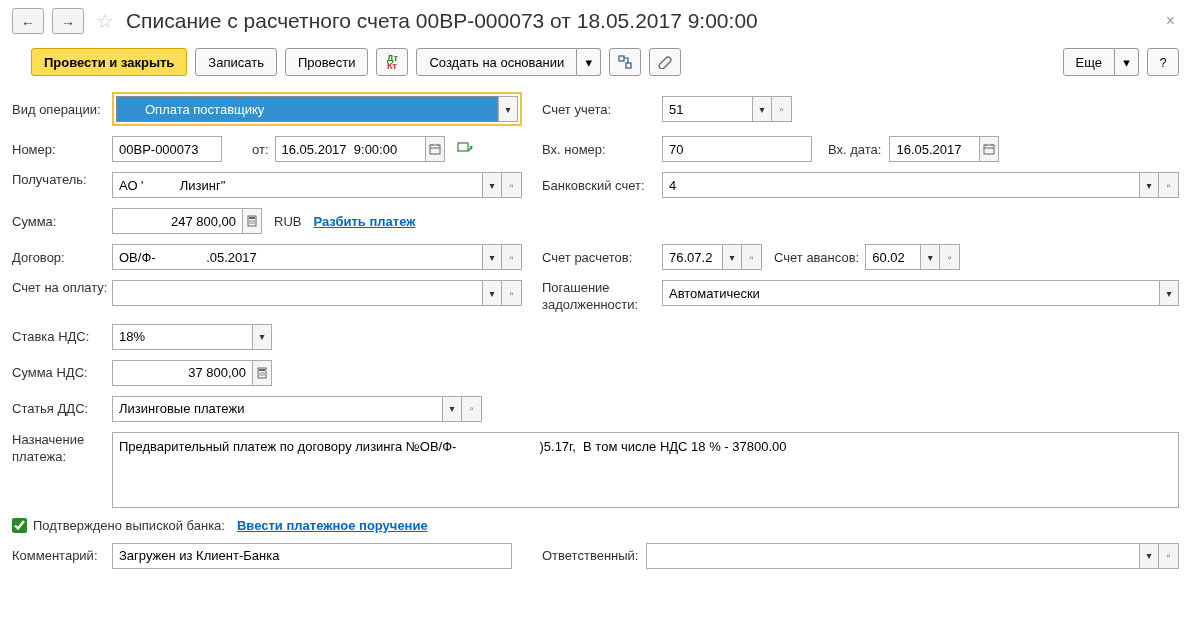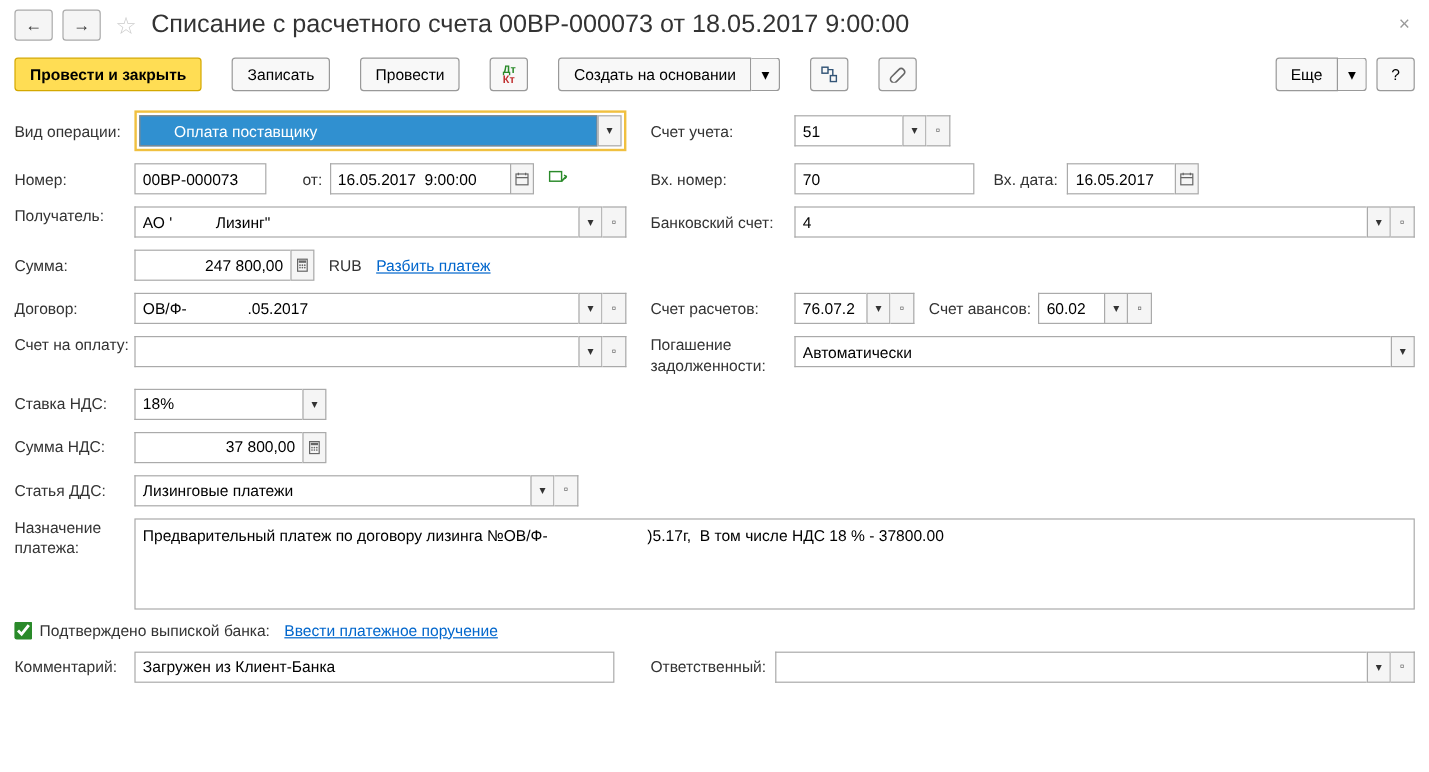--- a/index.html
+++ b/index.html
@@ -2,41 +2,41 @@
 <html><head>
 <meta charset="utf-8">
 <style>
 * { box-sizing: border-box; margin: 0; padding: 0; }
 body { font-family: Arial, sans-serif; font-size: 13px; color: #333; background: #fff; padding: 8px 12px; }
 .header-row { display: flex; align-items: center; gap: 8px; margin-bottom: 14px; }
 .nav-btn { width: 32px; height: 26px; border: 1px solid #aaa; background: #f5f5f5; border-radius: 3px; display: flex; align-items: center; justify-content: center; cursor: pointer; font-size: 14px; }
 .star-icon { color: #ccc; font-size: 20px; margin: 0 4px; }
 .page-title { font-size: 21px; font-weight: normal; color: #333; }
 .close-x { margin-left: auto; color: #999; cursor: pointer; font-size: 16px; padding: 4px; }
-.toolbar { display: flex; gap: 25px; align-items: center; margin-bottom: 16px; }
+.toolbar { display: flex; gap: 8px; align-items: center; margin-bottom: 16px; margin-left: 19px; }
 .btn { height: 28px; padding: 0 12px; border: 1px solid #999; background: #f8f8f8; border-radius: 3px; cursor: pointer; font-size: 13px; display: flex; align-items: center; gap: 4px; }
 .btn-yellow { background: #ffdd54; border-color: #d4a800; font-weight: bold; }
 .btn-icon { width: 32px; padding: 0; justify-content: center; }
 .btn-group { display: flex; }
 .btn-group .btn:first-child { border-top-right-radius: 0; border-bottom-right-radius: 0; }
 .btn-group .btn:last-child { border-top-left-radius: 0; border-bottom-left-radius: 0; border-left: none; width: 24px; padding: 0; justify-content: center; }
 .toolbar-right { margin-left: auto; display: flex; gap: 8px; }
 .col-left { flex: 0 0 510px; }
 .col-right { flex: 1; }
 .form-row { display: flex; align-items: center; margin-bottom: 10px; min-height: 26px; }
 .label { width: 100px; flex-shrink: 0; font-size: 13px; }
 .label-wide { width: 120px; }
 .input { height: 26px; border: 1px solid #aaa; padding: 0 6px; font-size: 13px; background: #fff; }
 .input-combo { display: flex; }
 .input-combo .input { border-right: none; }
 .combo-btn { width: 20px; height: 26px; border: 1px solid #aaa; background: #f5f5f5; display: flex; align-items: center; justify-content: center; cursor: pointer; font-size: 10px; }
 .combo-btn + .combo-btn { border-left: none; }
 .highlighted { border: 2px solid #f0c040; padding: 2px; display: flex; }
 .highlighted .input { background: #3090d0; color: #fff; border-color: #888; }
-.link { color: #0066cc; text-decoration: underline; cursor: pointer; }
+.link { color: #0066cc; text-decoration: underline; cursor: pointer; font-weight: bold; }
 .textarea { width: 100%; height: 76px; border: 1px solid #aaa; padding: 6px; font-size: 13px; font-family: inherit; resize: none; }
 .checkbox-row { display: flex; align-items: center; gap: 6px; margin: 10px 0; }
 .checkbox { width: 15px; height: 15px; accent-color: #2a8a2a; }
 .dtKt { font-size: 9px; line-height: 8px; text-align: left; }
 .dtKt .dt { color: #2a8a2a; font-weight: bold; }
 .dtKt .kt { color: #c03030; font-weight: bold; }
 .sub-label { font-size: 13px; margin-left: 30px; margin-right: 6px; }
 .amount { text-align: right; }
 </style>
 </head>

